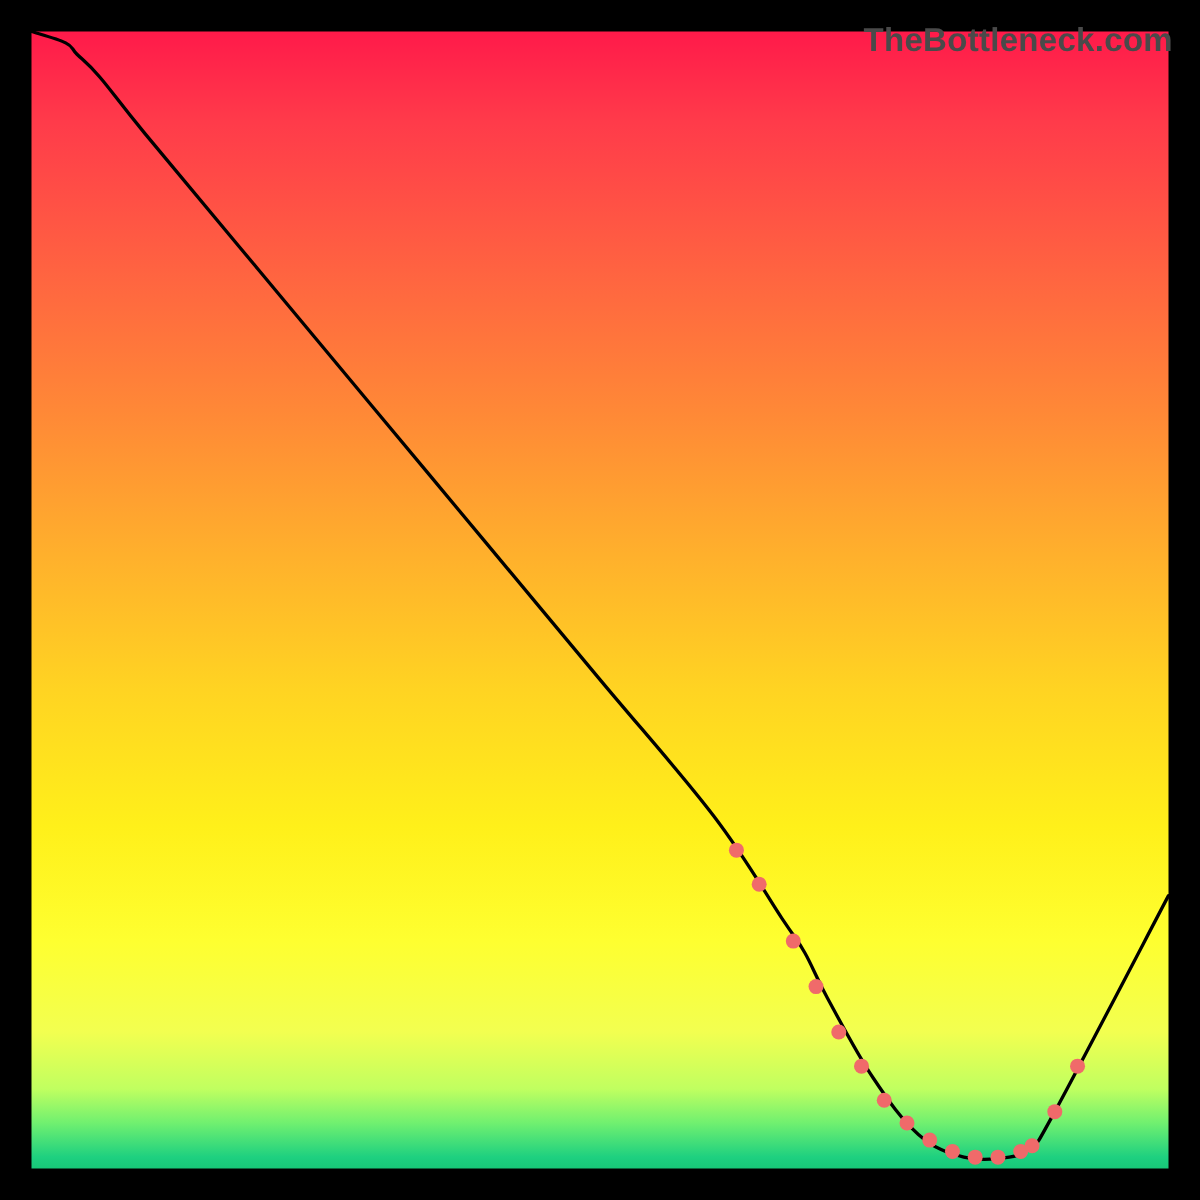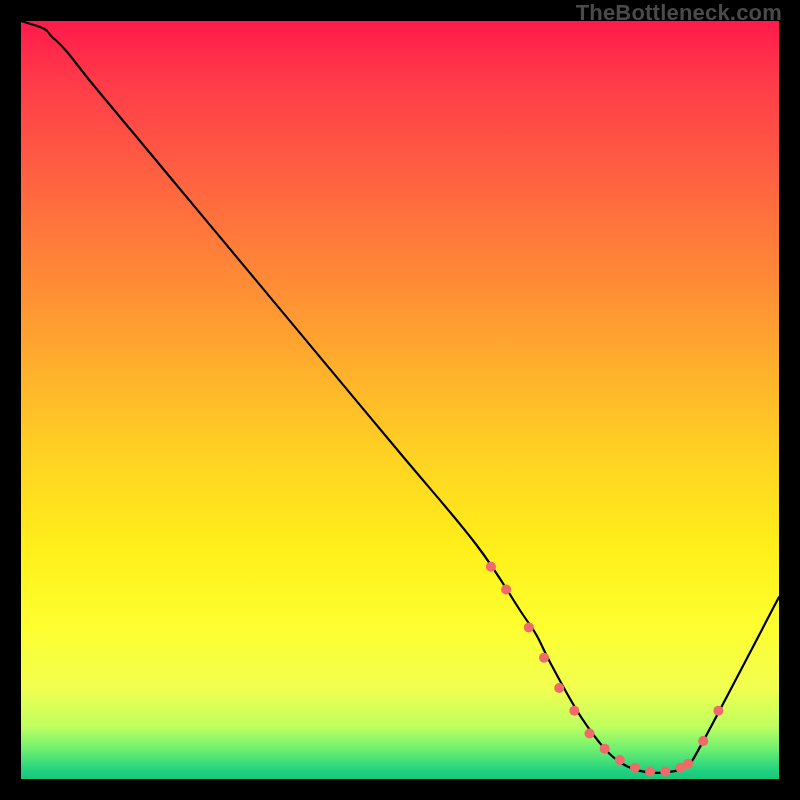--- a/index.html
+++ b/index.html
@@ -6,21 +6,21 @@
     margin: 0;
     padding: 0;
     background: #000;
     width: 800px;
     height: 800px;
     position: relative;
     font-family: Arial, sans-serif;
   }
   .watermark {
     position: absolute;
-    top: 0;
+    top: 14px;
     right: 18px;
     color: #4a4a4a;
     font-size: 22px;
     font-weight: bold;
     z-index: 10;
     letter-spacing: 0.2px;
   }
   .plot-area {
     position: absolute;
     left: 21px;

